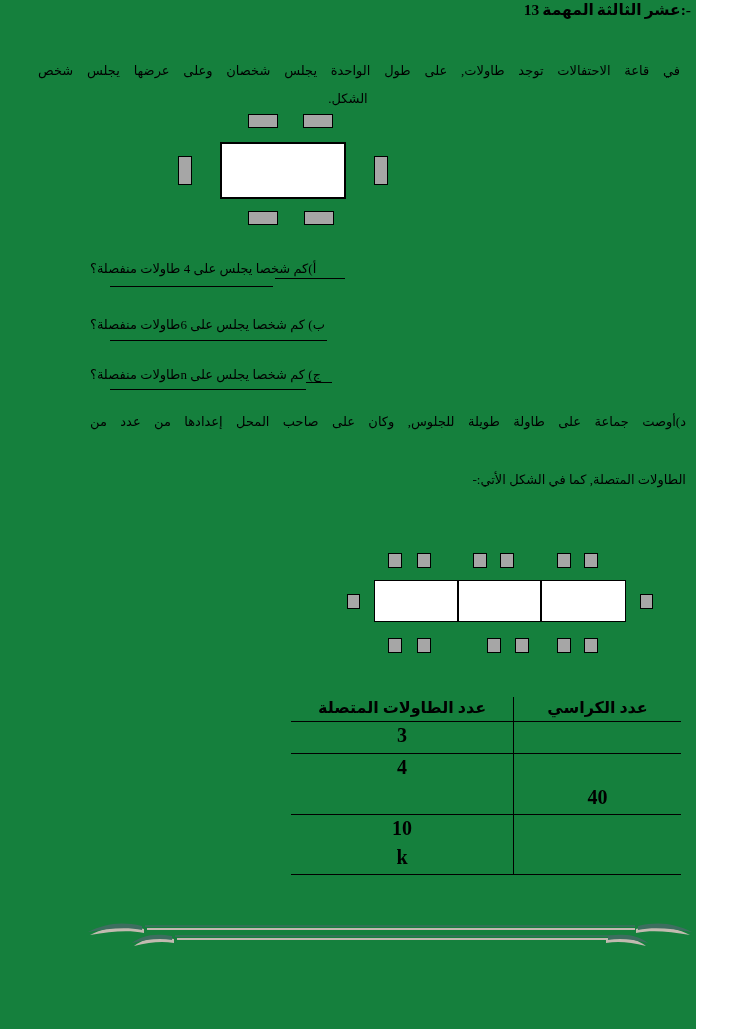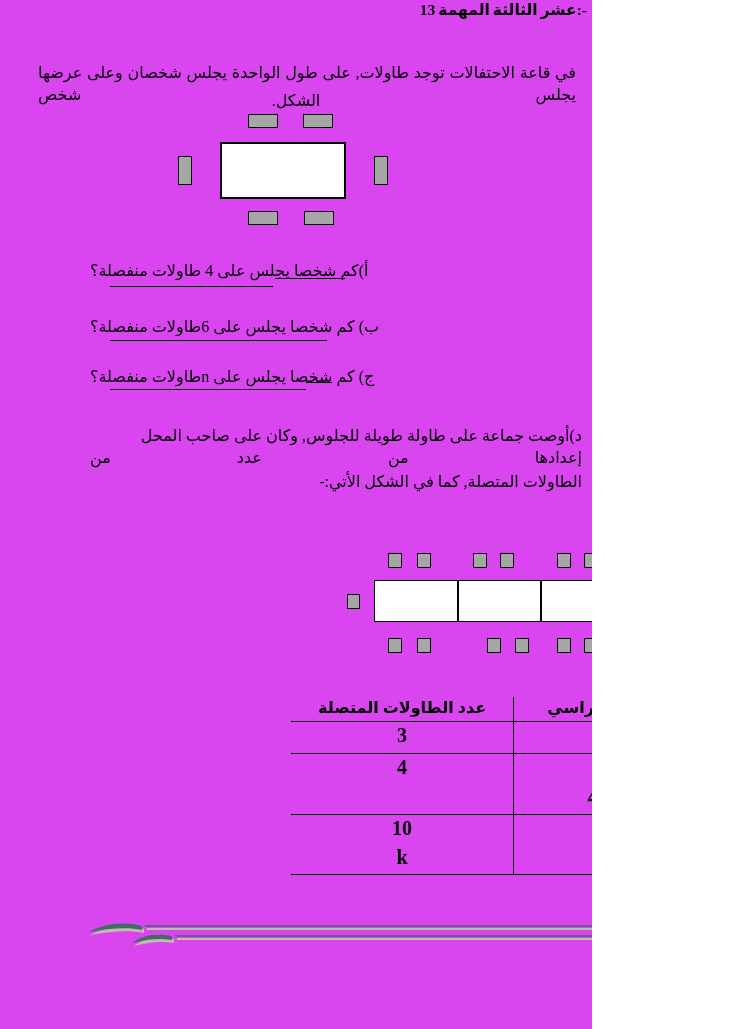--- a/index.html
+++ b/index.html
@@ -1,34 +1,34 @@
 <!DOCTYPE html>
 <html lang="ar"><head>
 <meta charset="utf-8">
 <style>
   html,body{margin:0;padding:0;background:#fff;}
   .page{
-    position:relative;width:592px;height:1029px;background:#d946ef;
+    position:relative;width:696px;height:1029px;background:#15803d;
     font-family:"Liberation Serif","DejaVu Sans",serif;color:#000;overflow:hidden;
   }
   .abs{position:absolute;}
   
   .title{
     top:1px;right:5px;display:flex;direction:ltr;gap:3px;
     font-weight:bold;font-size:15.5px;white-space:nowrap;
   }
   .title span{unicode-bidi:isolate;}
-  .bodyline{font-size:16px;direction:rtl;line-height:1.35;}
+  .bodyline{font-size:13px;direction:rtl;line-height:1.35;}
   .intro1{top:62px;left:38px;right:16px;text-align:justify;text-align-last:justify;}
   .intro2{top:90px;left:0;right:0;text-align:center;}
   .question{right:10px;left:90px;text-align:left;}
   .q-a{top:260px;}
   .q-b{top:316px;}
   .q-c{top:366px;}
-  .dline1{top:413px;left:90px;right:10px;text-align:right;text-align-last:justify;margin-top:12px;}
+  .dline1{top:413px;left:90px;right:10px;text-align:right;text-align-last:justify;}
   .dline2{top:471px;left:90px;right:10px;text-align:right;}
   .blank{border-bottom:1.2px solid #000;height:16px;}
   
   .chair{background:#a6a6a6;border:1.5px solid #000;box-sizing:border-box;}
   .tableshape{background:#ffffff;border:2px solid #000;box-sizing:border-box;}
   .longtable{background:#ffffff;border:1.7px solid #000;box-sizing:border-box;}
   .tdiv{position:absolute;top:0;bottom:0;width:1.7px;background:#000;}
   
   .dtable{left:291px;top:697px;width:390px;direction:rtl;}
   .trow{display:grid;grid-template-columns:168px 1fr;box-sizing:border-box;}

